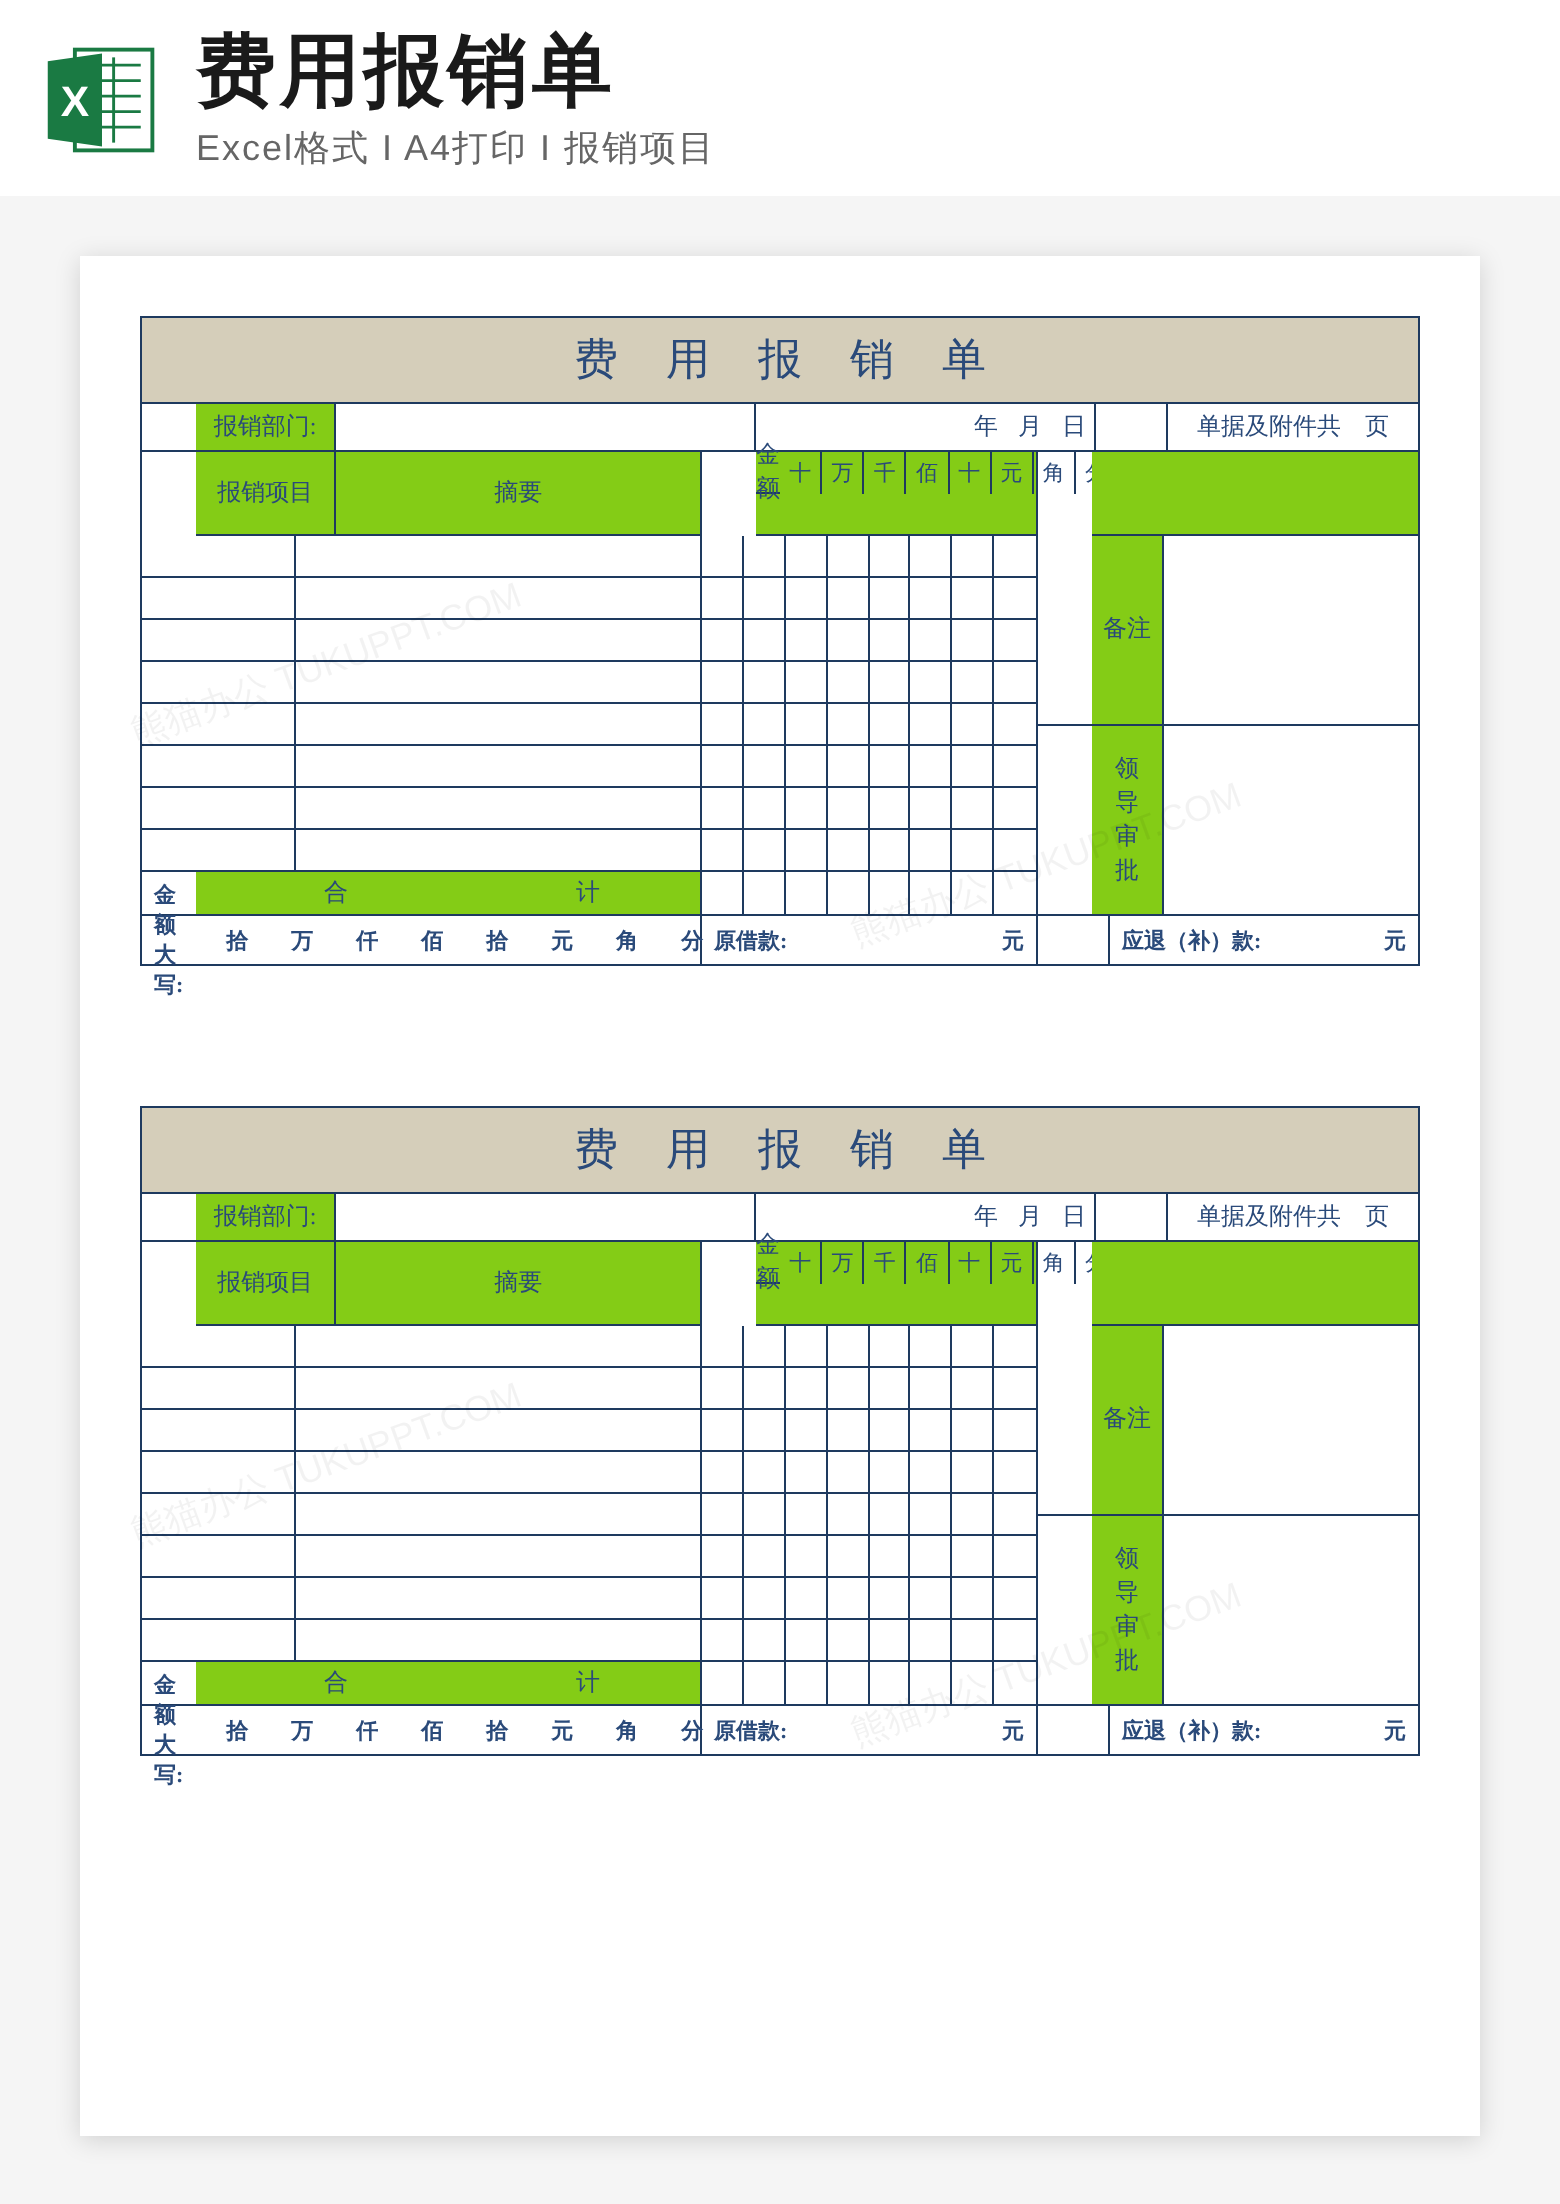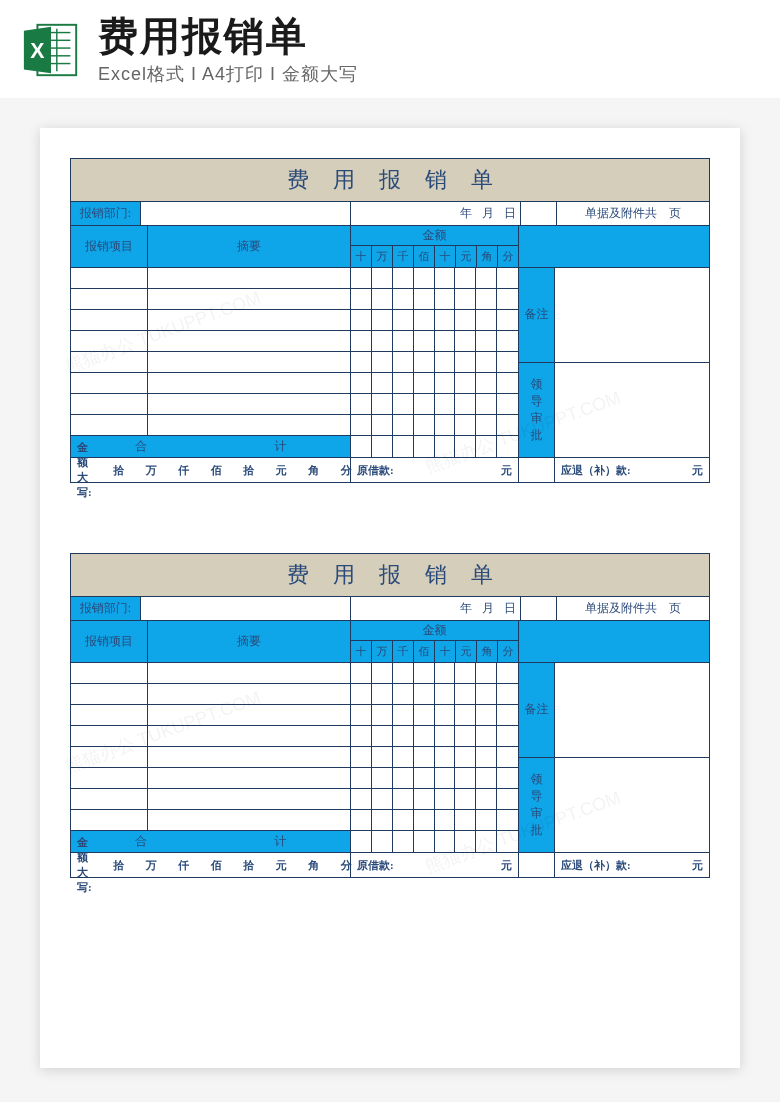--- a/index.html
+++ b/index.html
@@ -69,21 +69,21 @@
   .cell {
     border-right: 1px solid #1e3a5f;
     padding: 3px 4px;
     display: flex;
     align-items: center;
     justify-content: center;
     color: #2a4a7a;
     font-family: "SimSun", serif;
   }
   .cell:last-child { border-right: none; }
-  .bg-tan { background: #0ea5e9; }
+  .bg-tan { background: #84cc16; margin-left: 27px; }
   
   .c-dept-lbl { width: 70px; }
   .c-dept-val { width: 210px; justify-content: flex-start; }
   .c-date { width: 170px; justify-content: flex-end; gap: 10px;}
   .c-attach { flex: 1; }
   .c-item { width: 80px; }
   .c-summary { width: 210px; }
   .c-unit { width: 21px; font-size: 11px; }
   .c-note { width: 36px; font-size: 12px; line-height: 1.3; text-align:center; }
   .c-note-val { flex: 1; }
@@ -92,21 +92,21 @@
 
   .grid-area { display: flex; }
   .grid-left { width: 280px; }
   .grid-mid { width: 168px; }
   .grid-right { flex: 1; display: flex; flex-direction: column; }
 
   .g-row { display: flex; height: 21px; border-bottom: 1px solid #1e3a5f; }
   .g-row:last-child { border-bottom: none; }
   .g-row .cell { height: 100%; }
 
-  .amt-hdr-wrap { display: flex; flex-direction: column; height: 42px; border-bottom:1px solid #1e3a5f;}
+  .amt-hdr-wrap { display: flex; flex-direction: row; height: 42px; border-bottom:1px solid #1e3a5f;}
   .amt-title { height: 21px; display:flex; align-items:center; justify-content:center; border-bottom:1px solid #1e3a5f; color:#2a4a7a; font-family:"SimSun",serif;}
   .amt-units { height: 21px; display:flex; }
   .amt-units .cell { flex:1; }
 
   .left-hdr { height: 42px; display:flex; border-bottom:1px solid #1e3a5f;}
   .left-hdr .cell { height:100%; }
   .right-note { flex:1; display:flex; }
   .right-lead { flex:1; display:flex; border-top:1px solid #1e3a5f;}
 
   .footer-row { display:flex; }
@@ -136,21 +136,21 @@
       <line x1="24" y1="30" x2="52" y2="30" stroke="#1a7a43" stroke-width="1.5"></line>
       <line x1="24" y1="38" x2="52" y2="38" stroke="#1a7a43" stroke-width="1.5"></line>
       <line x1="24" y1="46" x2="52" y2="46" stroke="#1a7a43" stroke-width="1.5"></line>
       <line x1="38" y1="10" x2="38" y2="54" stroke="#1a7a43" stroke-width="1.5"></line>
       <polygon points="4,12 32,8 32,56 4,52" fill="#1a7a43"></polygon>
       <text x="18" y="40" font-size="22" font-weight="bold" fill="#fff" text-anchor="middle" font-family="Arial">X</text>
     </svg>
   </div>
   <div class="header-text">
     <div class="header-title">费用报销单</div>
-    <div class="header-sub">Excel格式 I A4打印 I 金额大写</div>
+    <div class="header-sub">Excel格式 I A4打印 I 报销项目</div>
   </div>
 </div>
 
 <div class="sheet-wrap" id="sheet">
   <div class="form">
     <div class="f-title">费用报销单</div>
     <div class="row">
       <div class="cell bg-tan c-dept-lbl">报销部门:</div>
       <div class="cell c-dept-val"></div>
       <div class="cell c-date">

